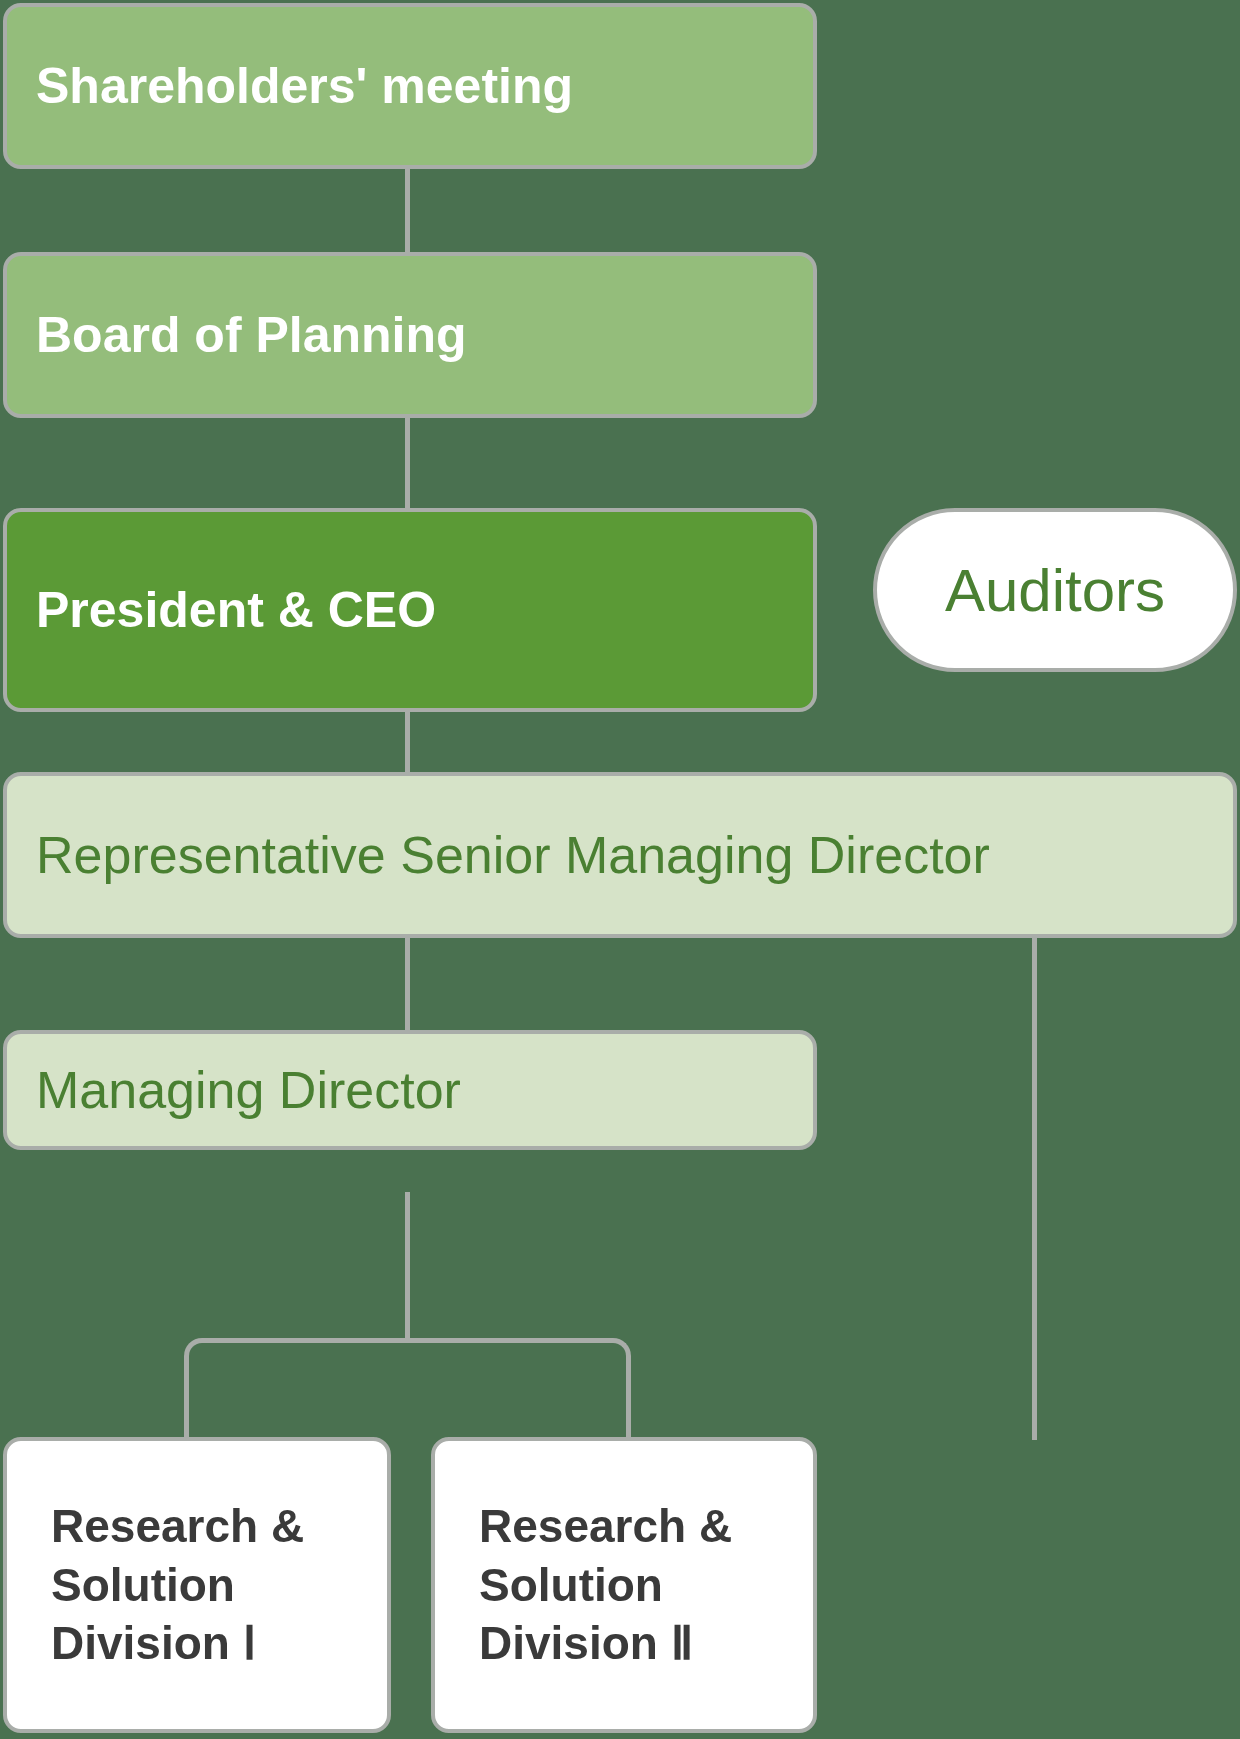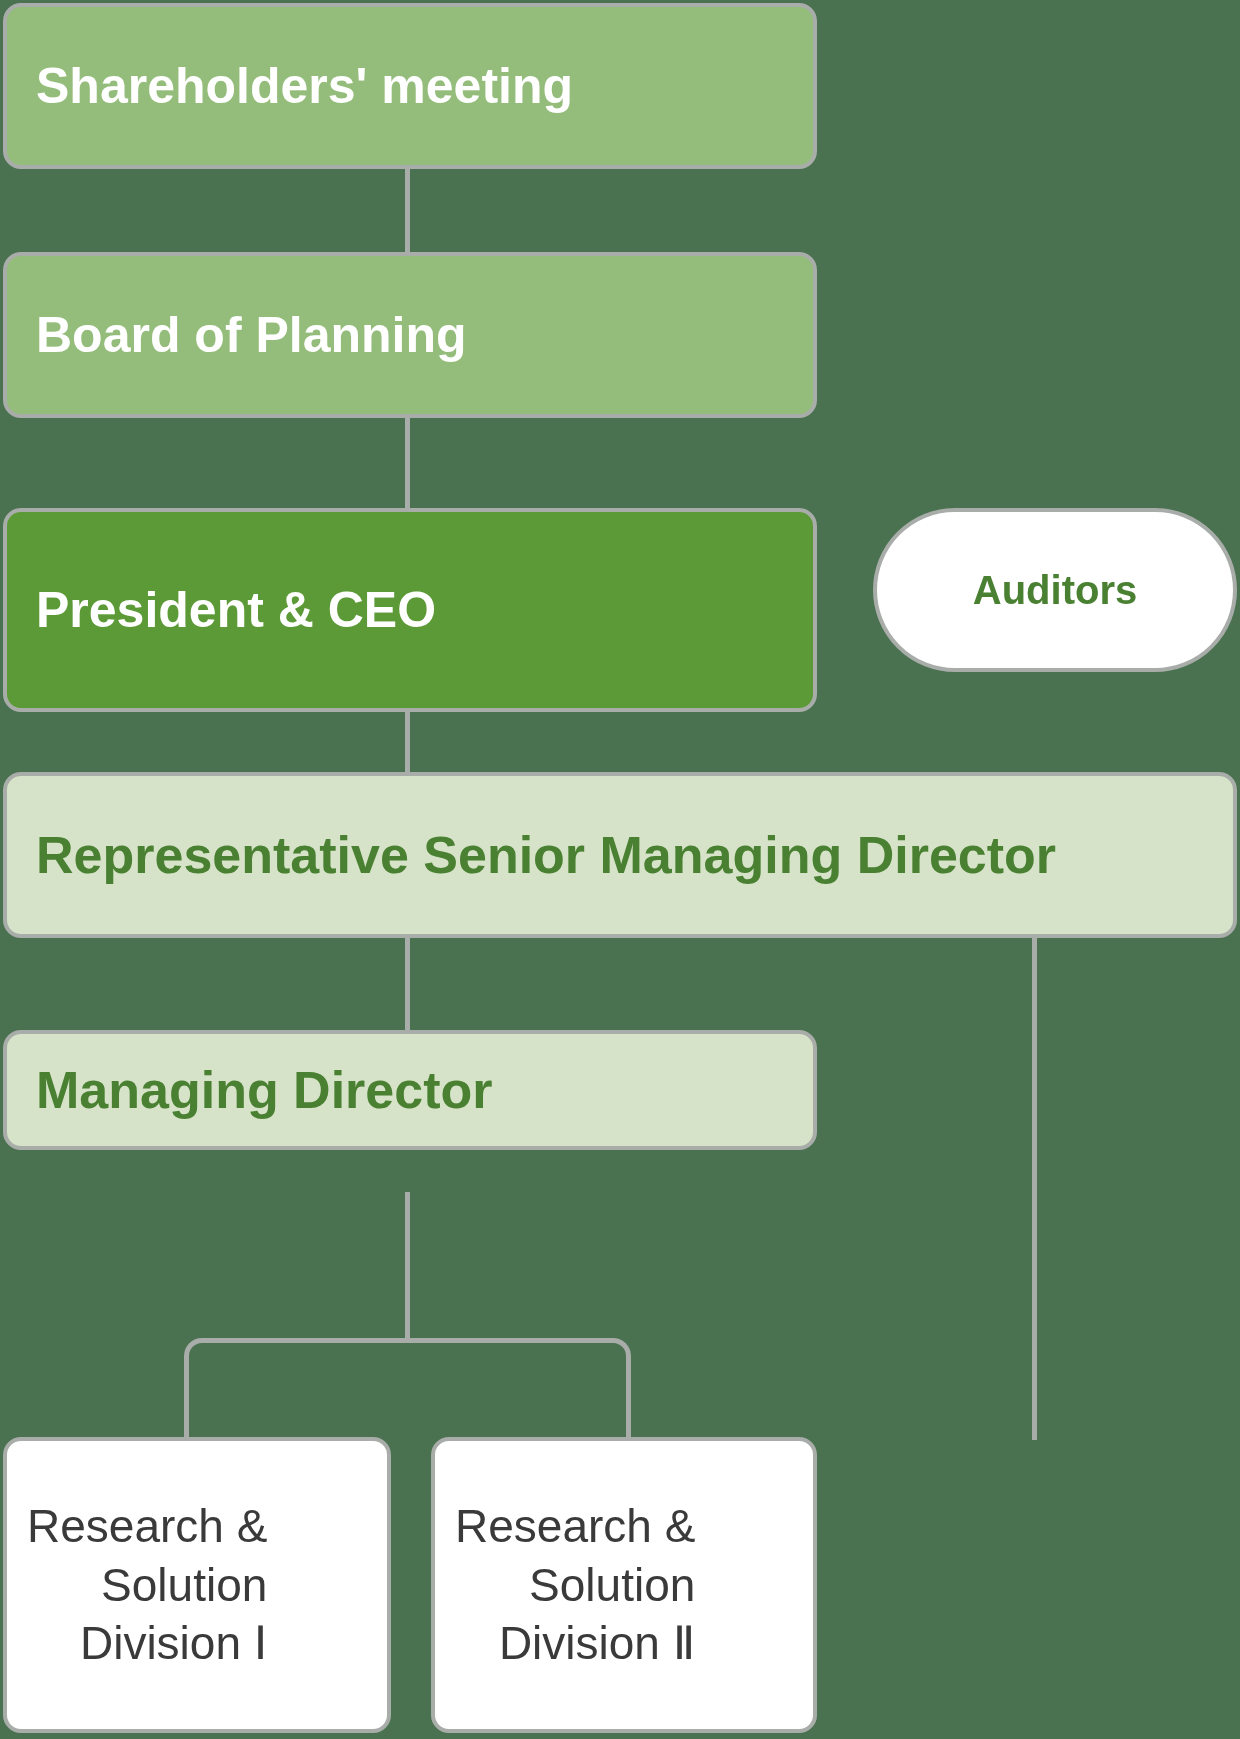--- a/index.html
+++ b/index.html
@@ -42,41 +42,40 @@
   }
   .node--dark{
     background:var(--node-dark);
     color:var(--text-white);
     font-weight:bold;
     font-size:50px;
   }
   .node--light{
     background:var(--node-light);
     color:var(--text-green);
-    font-weight:700;
+    font-weight:400;
     font-size:52px;
   }
   .node--pill{
     background:var(--node-white);
     color:var(--text-green);
-    font-weight:bold;
-    font-size:40px;
+    font-weight:normal;
+    font-size:60px;
     border-radius:84px;
     justify-content:center;
     padding:0;
   }
   .node--leaf{
     background:var(--node-white);
     color:var(--text-dark);
-    font-weight:400;
+    font-weight:700;
     font-size:46px;
     line-height:1.28;
     white-space:pre-line;
-    padding:0 20px;
-    text-align:right;
+    padding:0 44px;
   }
   .vline{
     position:absolute;
     width:5px;
     background:var(--line);
   }
   .bracket{
     position:absolute;
     box-sizing:border-box;
     border:5px solid var(--line);

